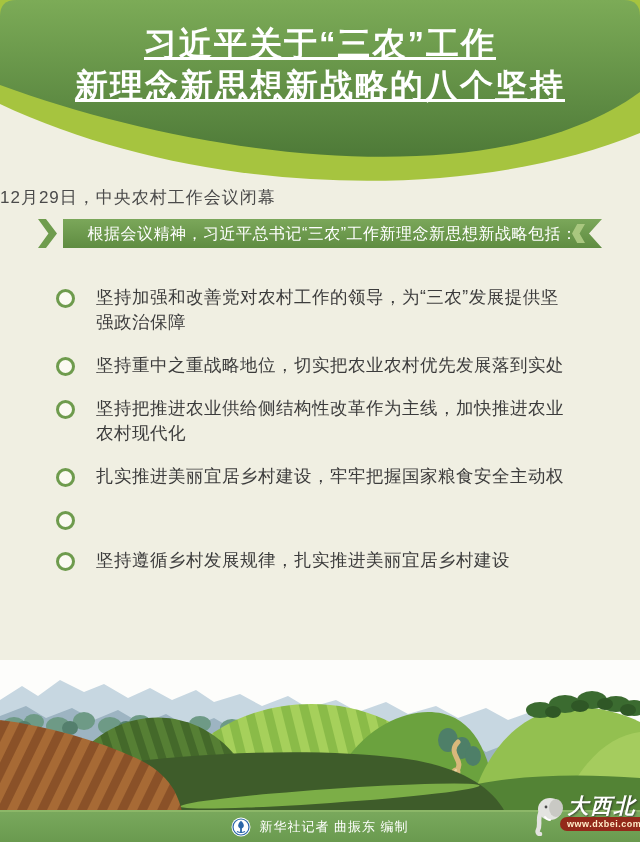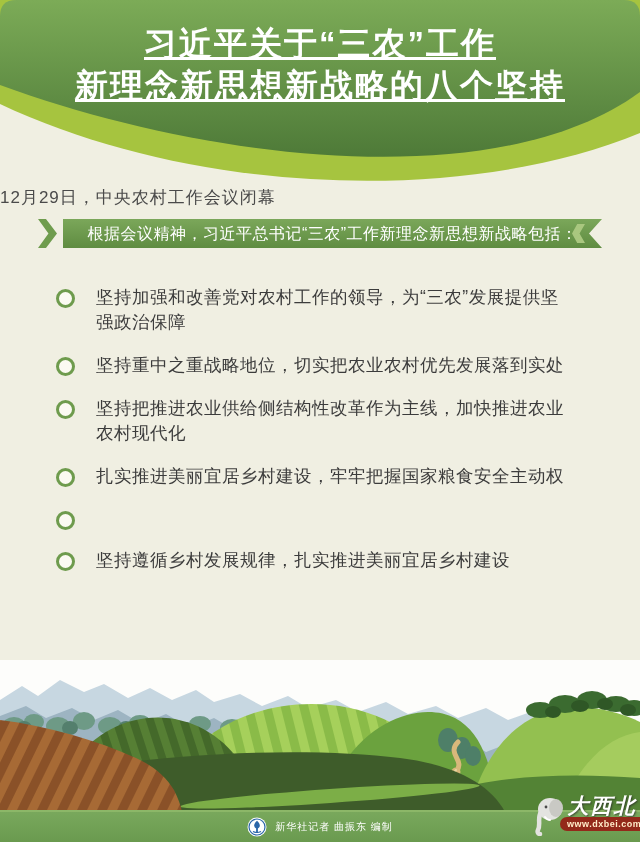--- a/index.html
+++ b/index.html
@@ -53,21 +53,21 @@
   .item-text{font-size:17.5px;line-height:25px;color:#3c3c3c;letter-spacing:0.5px;}
   
   .landscape{position:absolute;top:660px;left:0;width:640px;height:152px;}
   
   .footer{
     position:absolute;top:810px;left:0;width:640px;height:32px;
     background:linear-gradient(180deg,#79a85c,#6a9a4f);
     border-top:2px solid #8cb768;box-sizing:border-box;
     display:flex;align-items:center;justify-content:center;gap:8px;
   }
-  .credit{color:#ffffff;font-size:10px;letter-spacing:1px;}
+  .credit{color:#ffffff;font-size:13px;letter-spacing:1px;}
   
   .watermark{position:absolute;right:2px;top:792px;width:106px;height:48px;}
   .watermark .elephant{position:absolute;left:0;top:4px;}
   .wm-name{
     position:absolute;left:34px;top:0;width:72px;text-align:center;
     color:#ffffff;font-size:21px;font-weight:bold;font-style:italic;
     text-shadow:1px 1px 2px rgba(40,40,40,.75);letter-spacing:2px;white-space:nowrap;
   }
   .wm-url{
     position:absolute;left:28px;top:25px;background:#93291a;color:#ffedc9;

